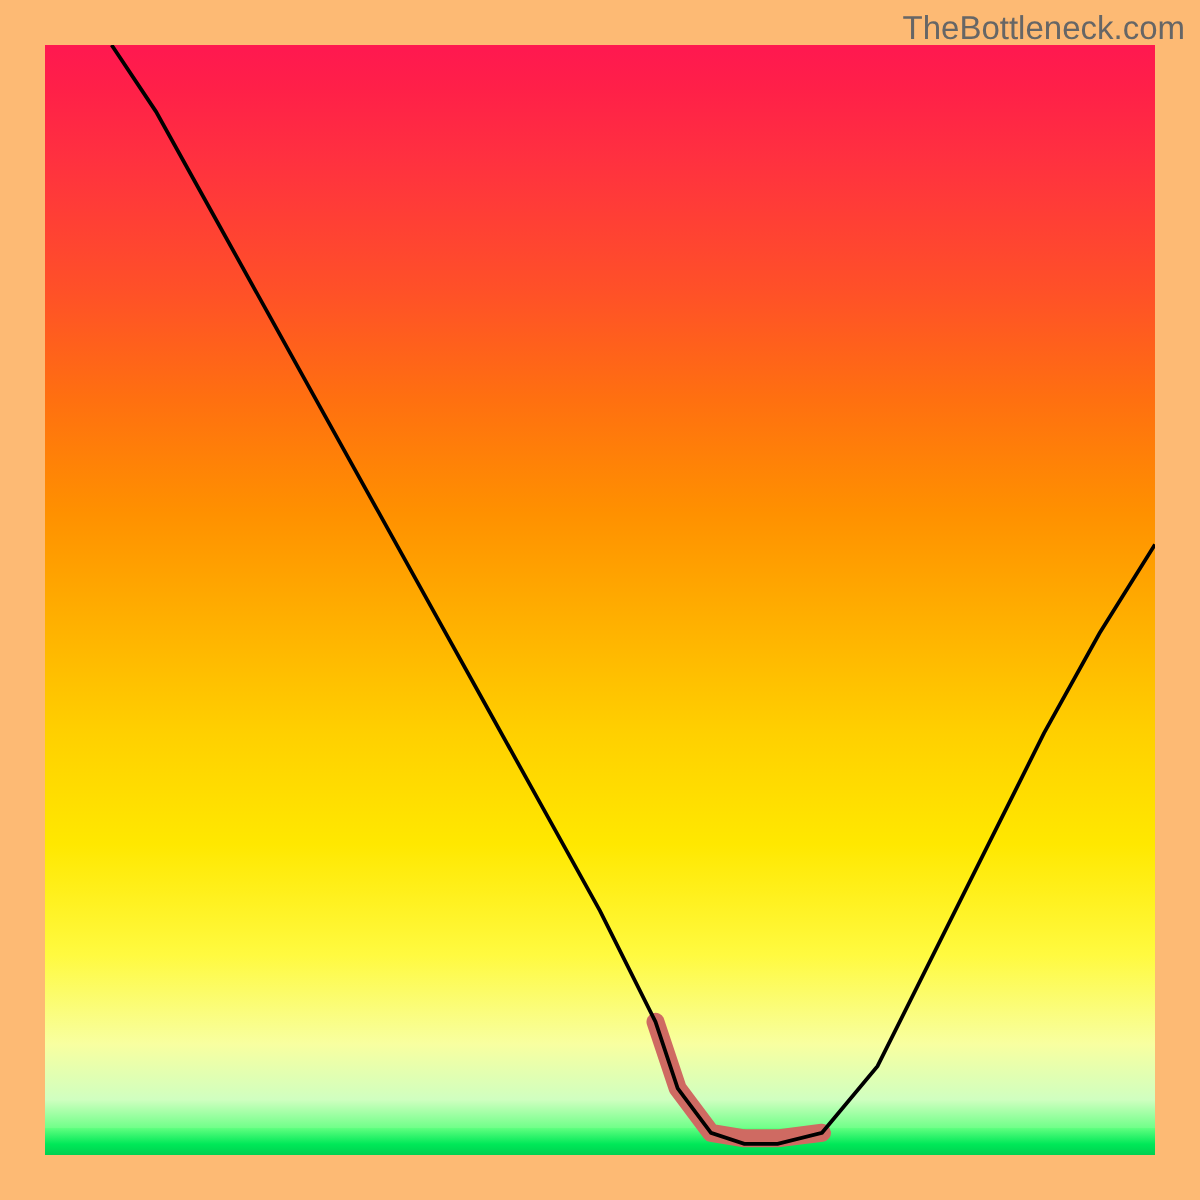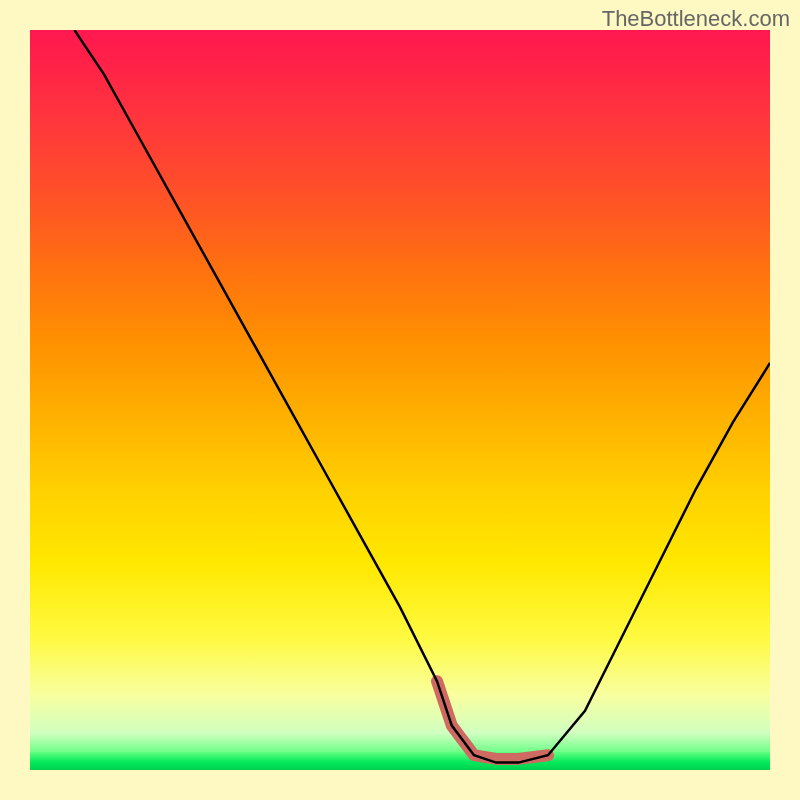--- a/index.html
+++ b/index.html
@@ -1,21 +1,21 @@
 <!DOCTYPE html>
 <html><head>
 <meta charset="utf-8">
 <style>
   * { margin: 0; padding: 0; box-sizing: border-box; }
   html, body { width: 800px; height: 800px; overflow: hidden; background: #000; }
   .frame {
     position: relative;
     width: 800px;
     height: 800px;
-    background: #fef9c3;
+    background: #fdba74;
   }
   .plot-area {
     position: absolute;
     left: 30px;
     top: 30px;
     width: 740px;
     height: 740px;
     background: linear-gradient(to bottom,
       #ff1850 0%,
       #ff2048 4%,

